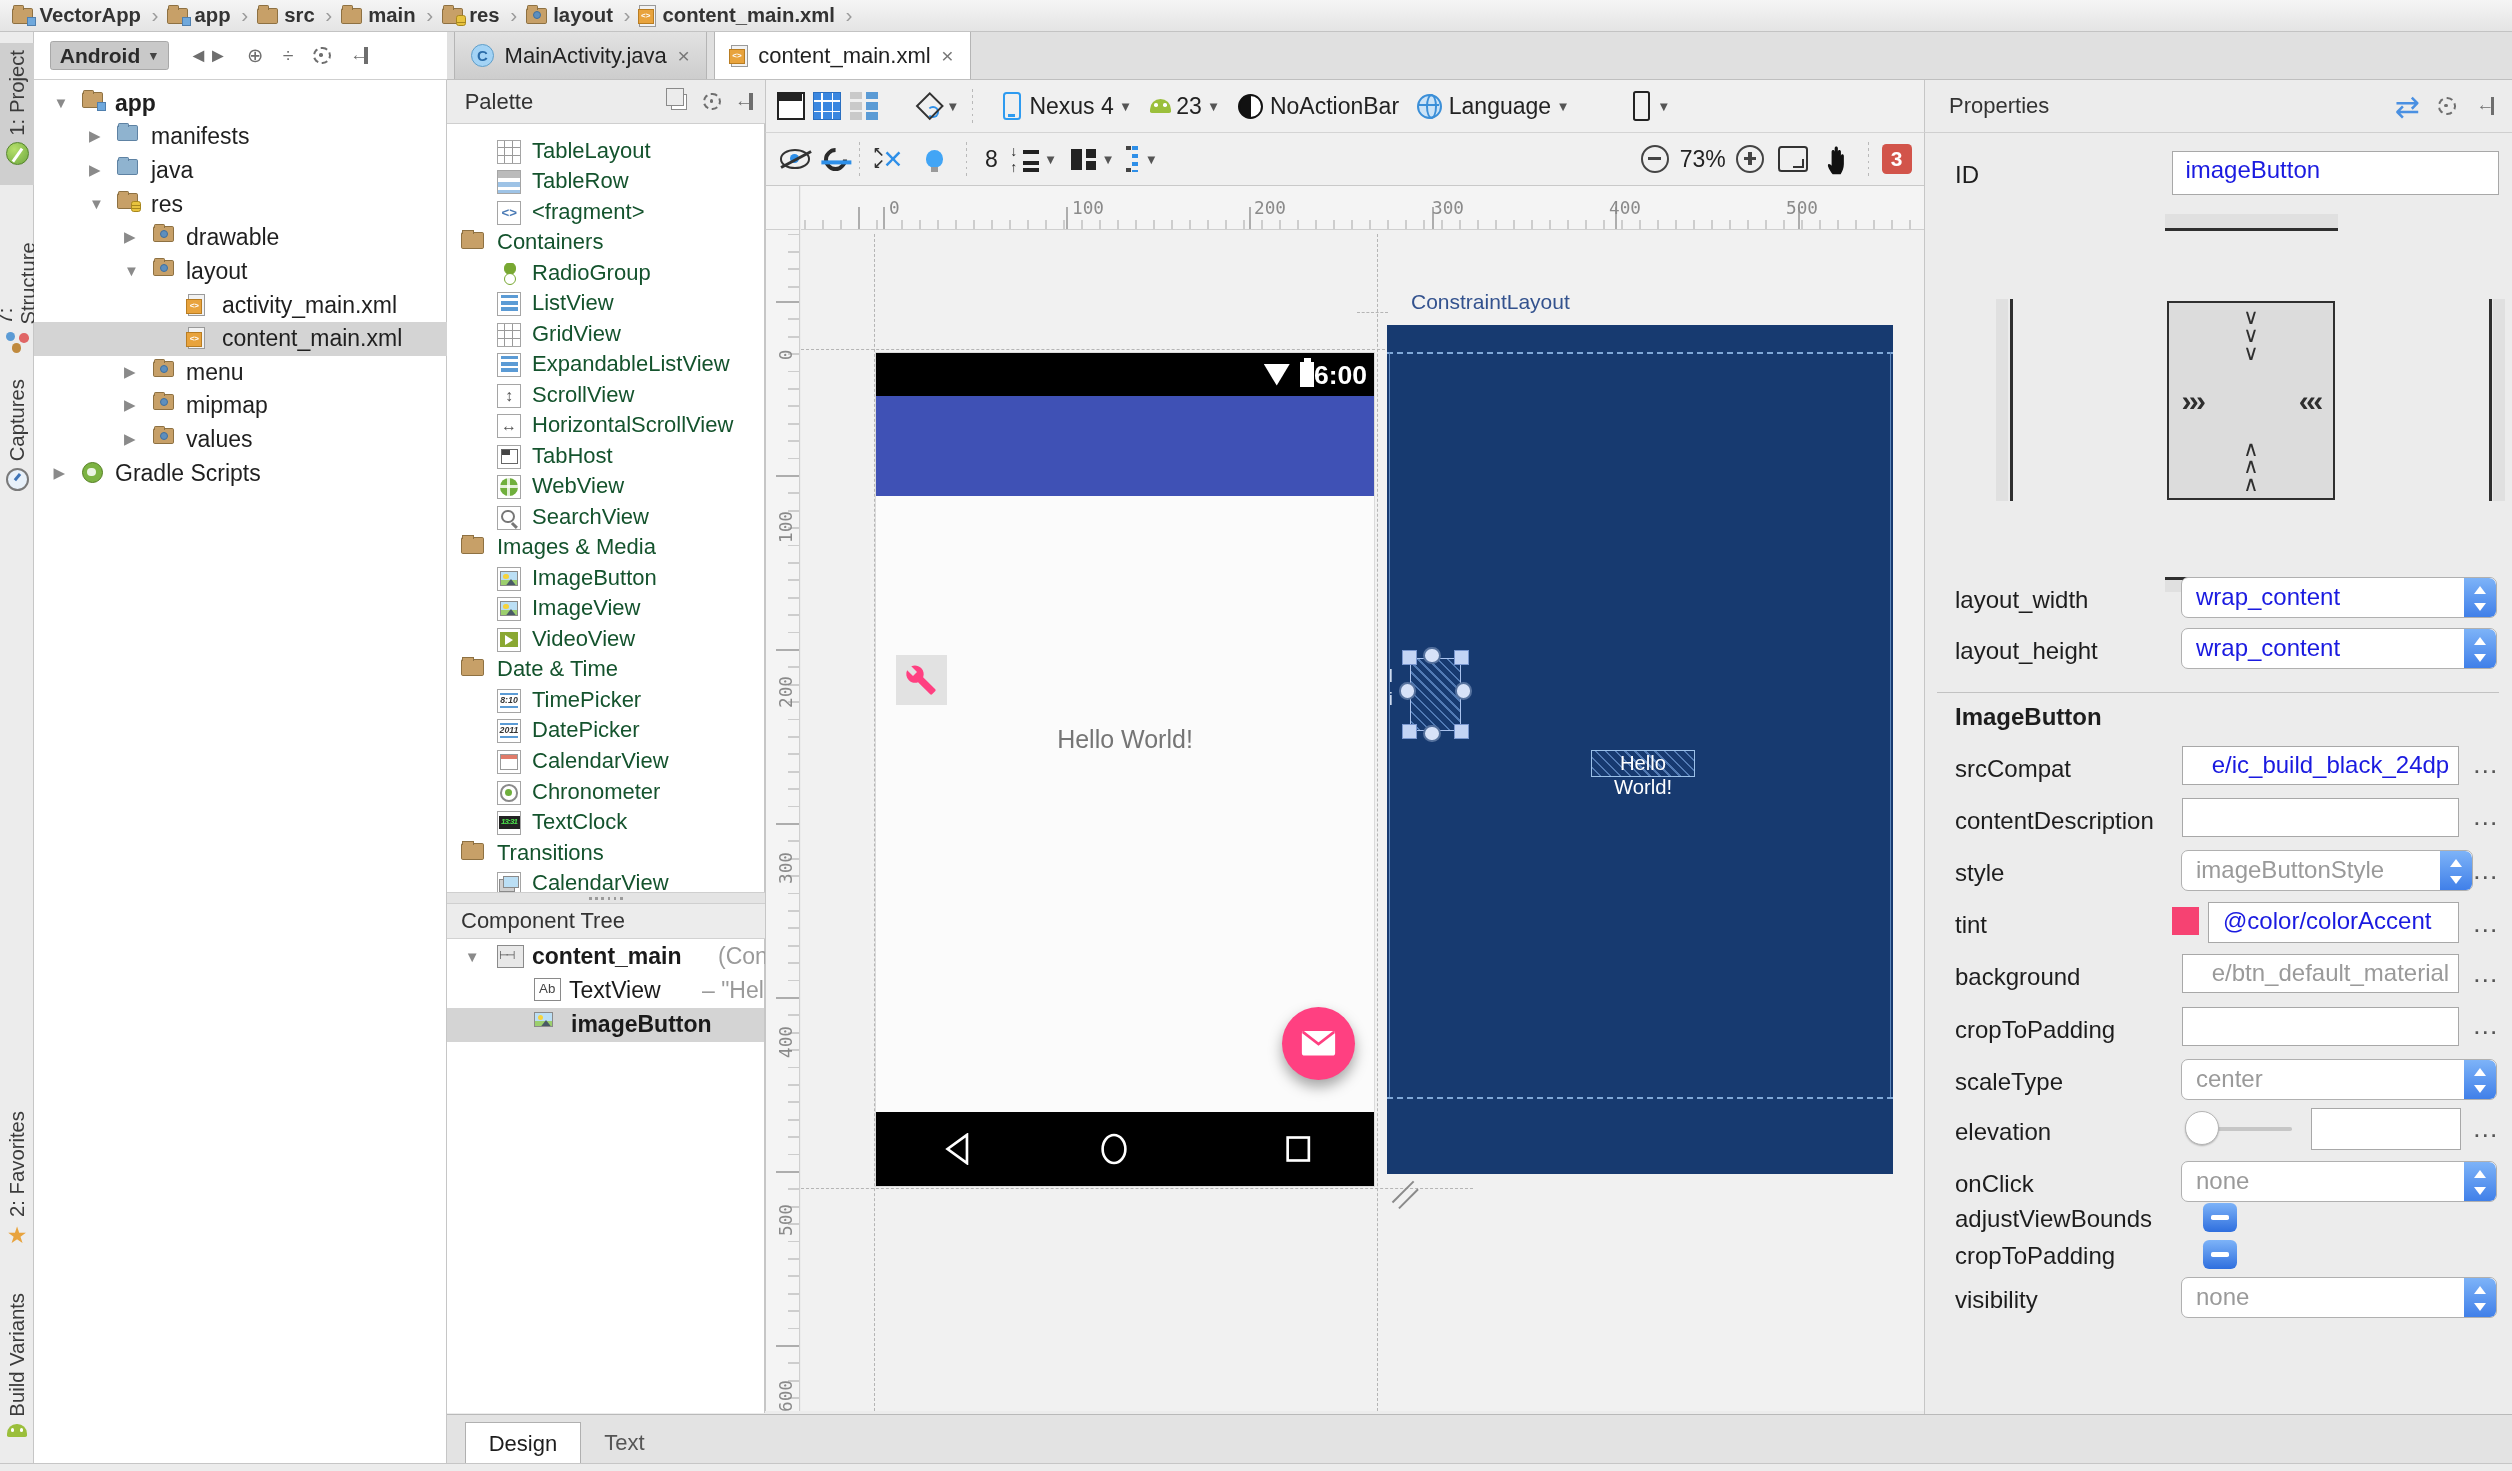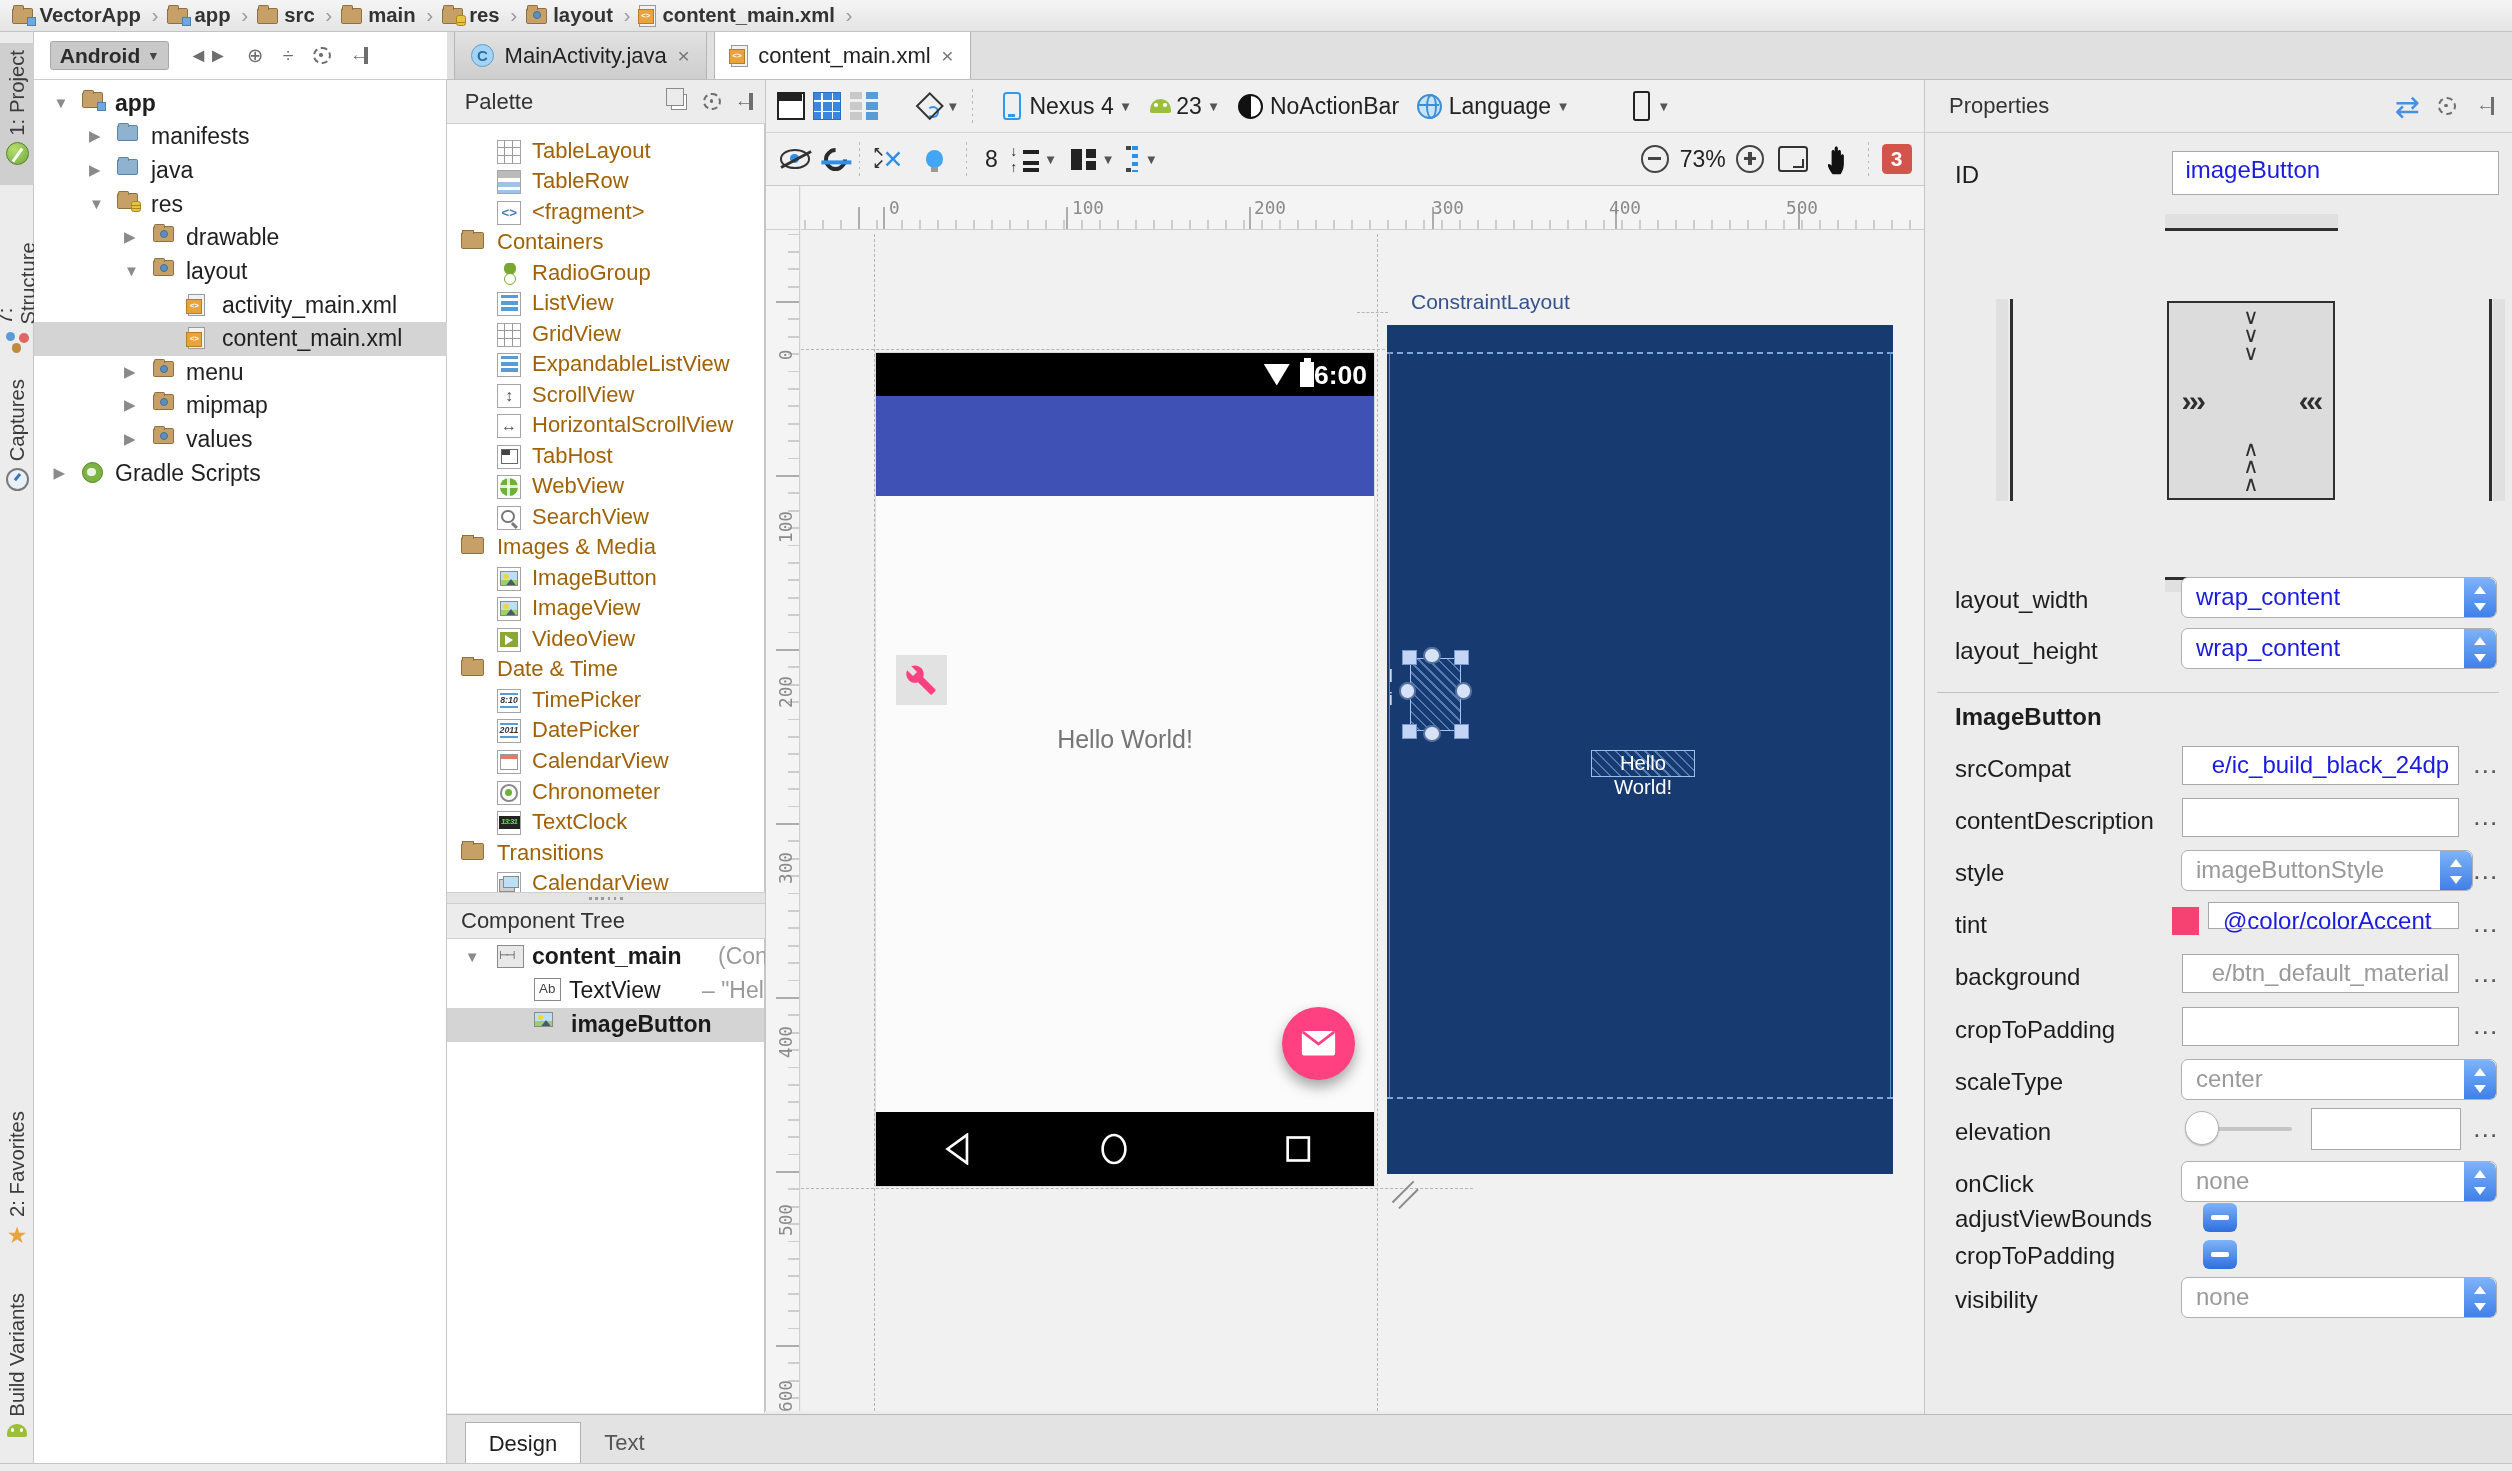--- a/index.html
+++ b/index.html
@@ -75,21 +75,21 @@
   .etab .tclose { font-size:21px; color:#777; }
   .jclass { width:23px; height:23px; border-radius:50%; background:#A3D3F5; border:0.9px solid #5f9ec9; color:#2b6ca8; font-size:15px; font-weight:700; text-align:center; line-height:22px; }
 
   
   #palette { left:447px; top:80px; width:318px; height:812px; background:#fff; border-right:0.9px solid #c6c6c6; }
   #palheader { left:447px; top:80px; width:318px; height:44px; background:#ececec; border-bottom:0.9px solid #cfcfcf; display:flex; align-items:center; }
   #palheader .ptitle { font-size:22px; color:#333; margin-left:17.7px; flex:1; }
   .copy-ic { width:16px; height:16px; border:1.8px solid #8a8a8a; background:#fff; position:relative; margin-right:16px; }
   .copy-ic:before { content:""; position:absolute; left:-6.2px; top:-6.2px; width:16px; height:16px; border:1.8px solid #8a8a8a; background:#ececec; }
   .palrow { position:absolute; left:0; width:317px; height:30px; display:flex; align-items:center; }
-  .palrow .plabel { font-size:22px; color:#a16207; position:absolute; top:0.9px; }
+  .palrow .plabel { font-size:22px; color:#14532d; position:absolute; top:0.9px; }
   .palcat .plabel { left:50px; }
   .palitem .plabel { left:85px; }
   .pfold { position:absolute; left:14px; top:4.4px; width:23px; height:17px; background:#C7A068; border:0.9px solid #8E7142; border-radius:1.8px; }
   .pfold:before { content:""; position:absolute; left:0; top:-3.5px; width:9.7px; height:3.5px; background:#C7A068; border:0.9px solid #8E7142; border-bottom:none; }
   .wic { position:absolute; left:50px; top:2.7px; width:24px; height:24px; border:0.9px solid #a5a5a5; background:#fff; display:flex; align-items:center; justify-content:center; overflow:hidden; }
   .wic.noborder { border-color:transparent; background:transparent; }
   .g-grid { width:100%; height:100%; background:
       linear-gradient(#0000 0 6.2px,#9a9a9a 6.2px 7px,#0000 7px 14px,#9a9a9a 14px 15px,#0000 15px),
       linear-gradient(90deg,#0000 0 6.2px,#9a9a9a 6.2px 7px,#0000 7px 14px,#9a9a9a 14px 15px,#0000 15px); }
   .g-rows { width:100%; height:100%; background:linear-gradient(#bbb 0 7px,#0000 7px 10.6px,#9ec3e6 10.6px 16px,#0000 16px 18.6px,#9ec3e6 18.6px); }
@@ -808,21 +808,21 @@
       </div>
       <div class="dots abs" style="top: 801px;">…</div>
       <div class="plabel-row abs" style="top: 859px;">style</div>
       <div class="dd abs" style="left: 2181px; top: 850px; width: 292px;">
         <span class="dval gray">imageButtonStyle</span>
         <span class="step"></span>
       </div>
       <div class="dots abs" style="top: 855px;">…</div>
       <div class="plabel-row abs" style="top: 911px;">tint</div>
       <div class="swatch abs" style="top: 907px; background: rgb(246, 66, 114);"></div>
-      <div class="pfield abs" style="left: 2208px; top: 902px; width: 251px; height: 27px;">
+      <div class="pfield abs" style="left: 2208px; top: 902px; width: 251px; height: 41px;">
         <span class="fval blue" style="right: auto; left: 14px;">@color/colorAccent</span>
       </div>
       <div class="dots abs" style="top: 908px;">…</div>
       <div class="plabel-row abs" style="top: 963px;">background</div>
       <div class="pfield abs" style="left: 2182px; top: 954px; width: 277px; height: 39px;">
         <span class="fval gray">e/btn_default_material</span>
       </div>
       <div class="dots abs" style="top: 958px;">…</div>
       <div class="plabel-row abs" style="top: 1016px;">cropToPadding</div>
       <div class="pfield abs" style="left: 2182px; top: 1007px; width: 277px; height: 39px;">

